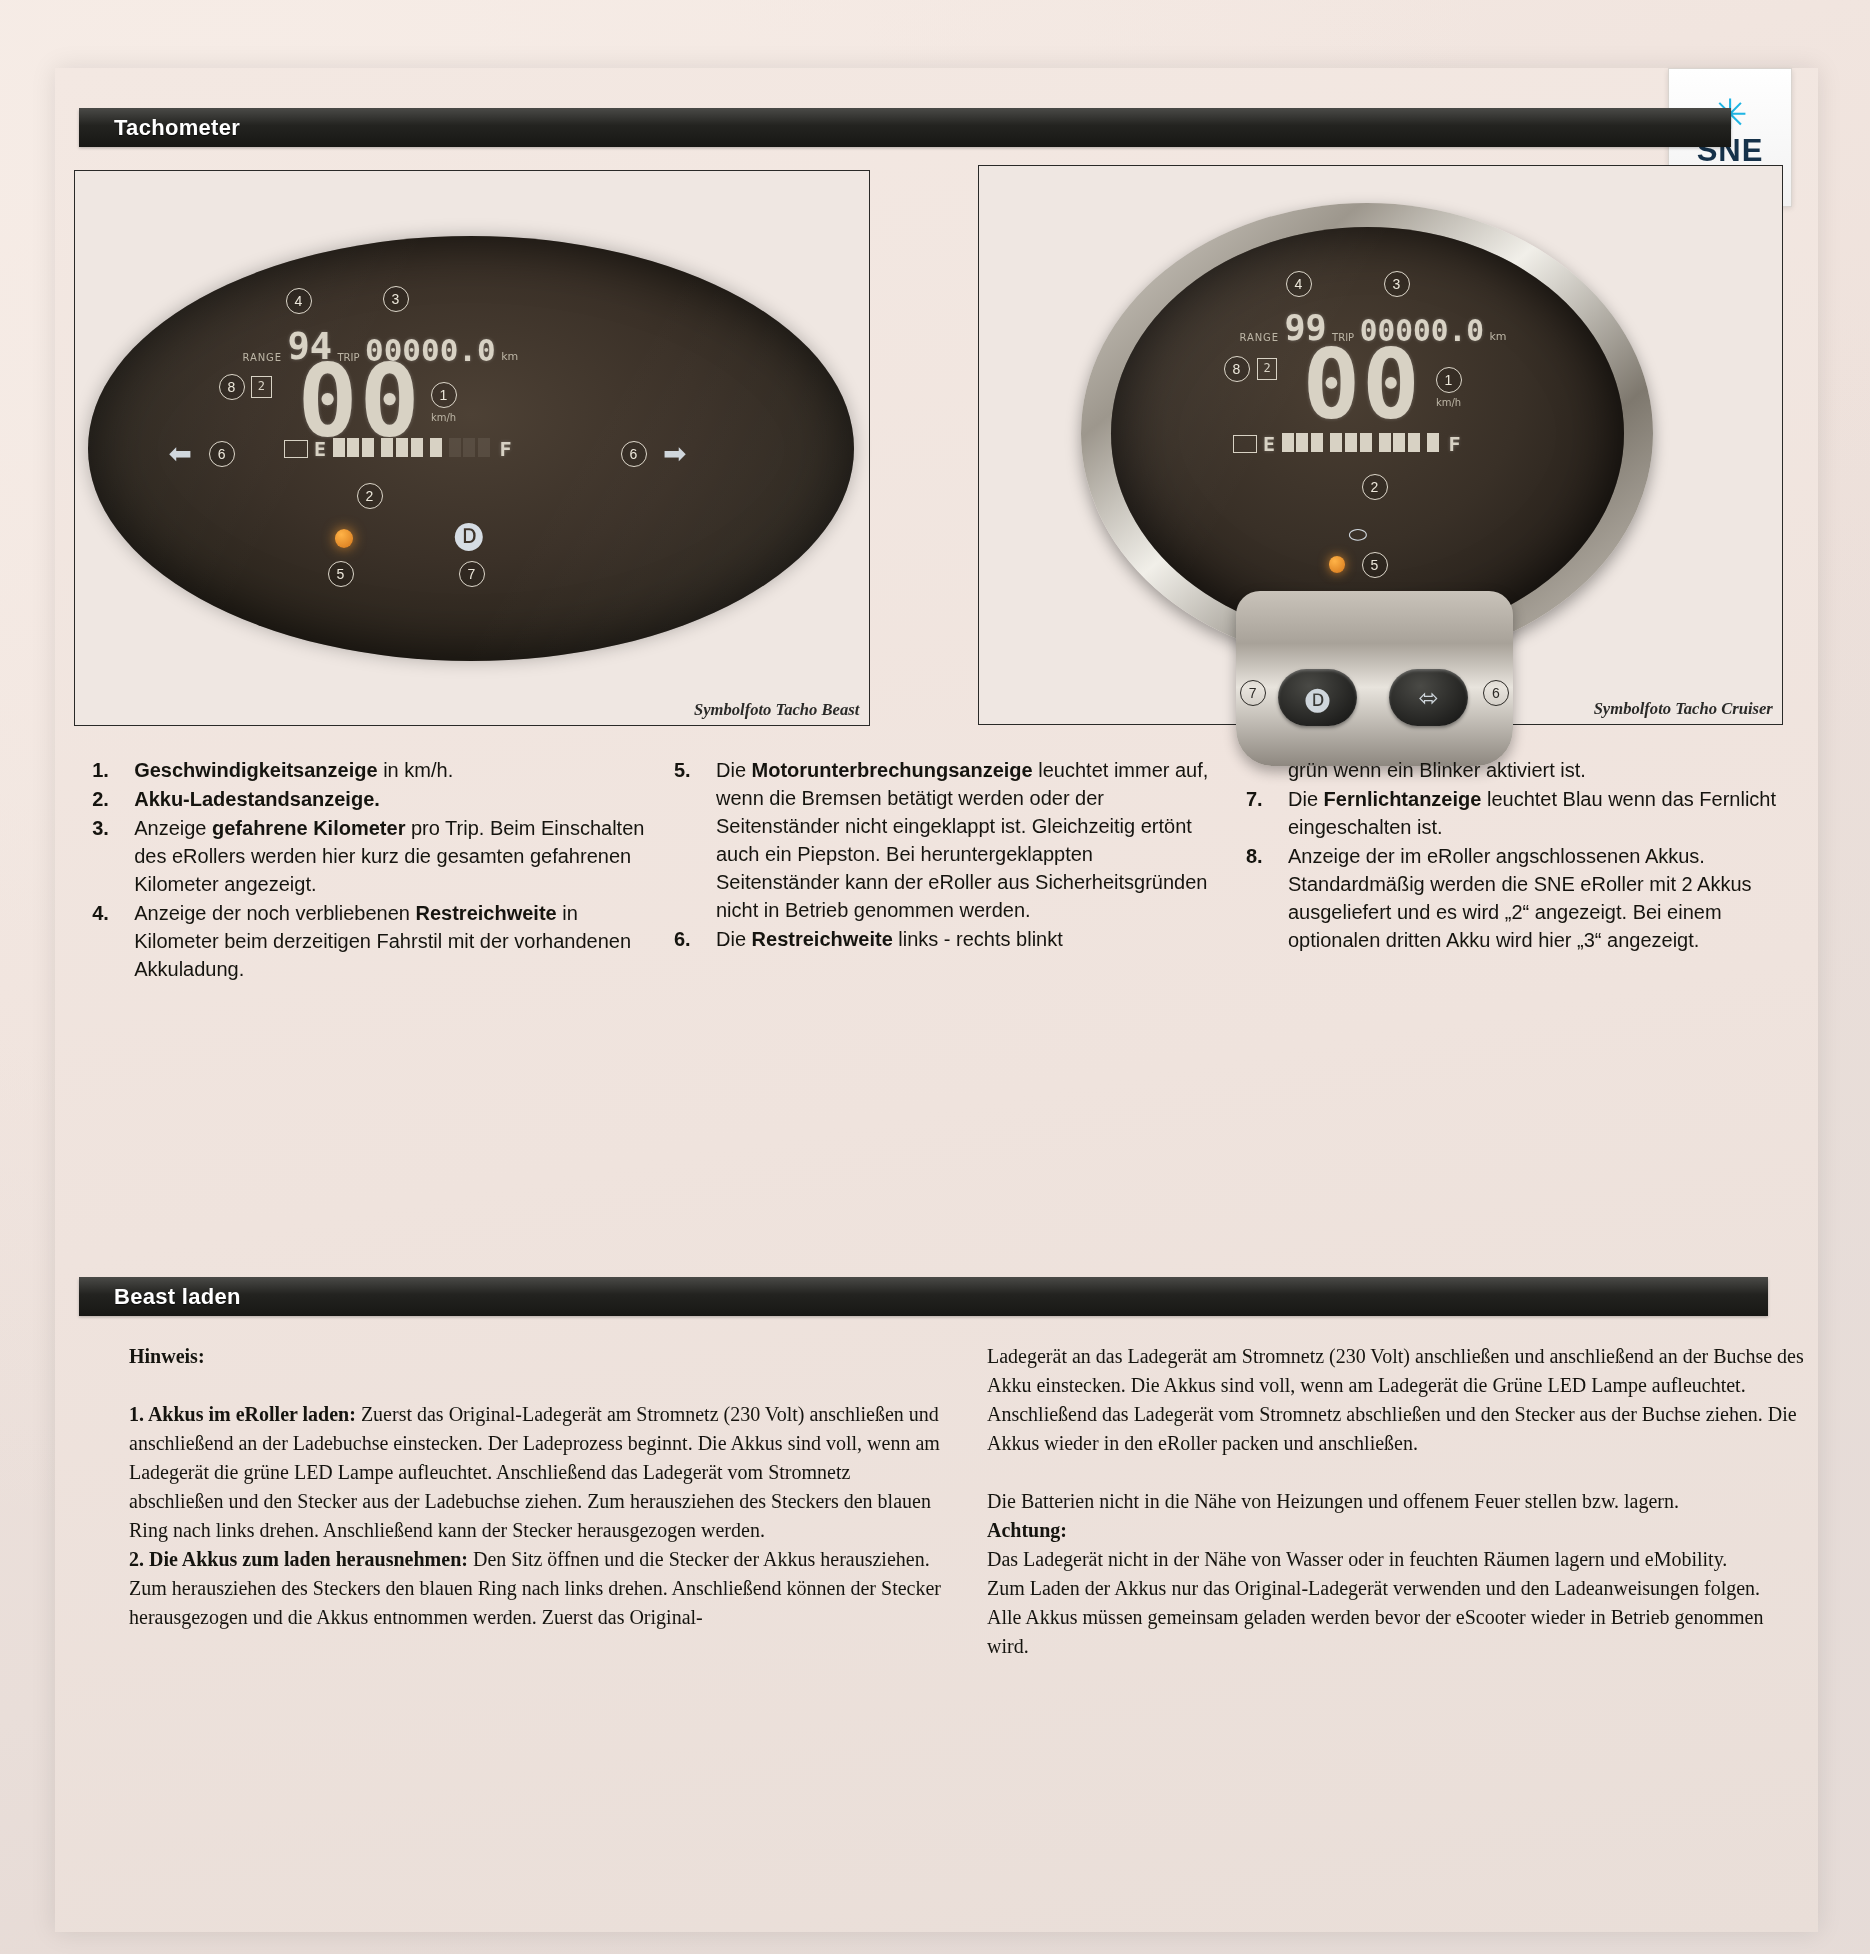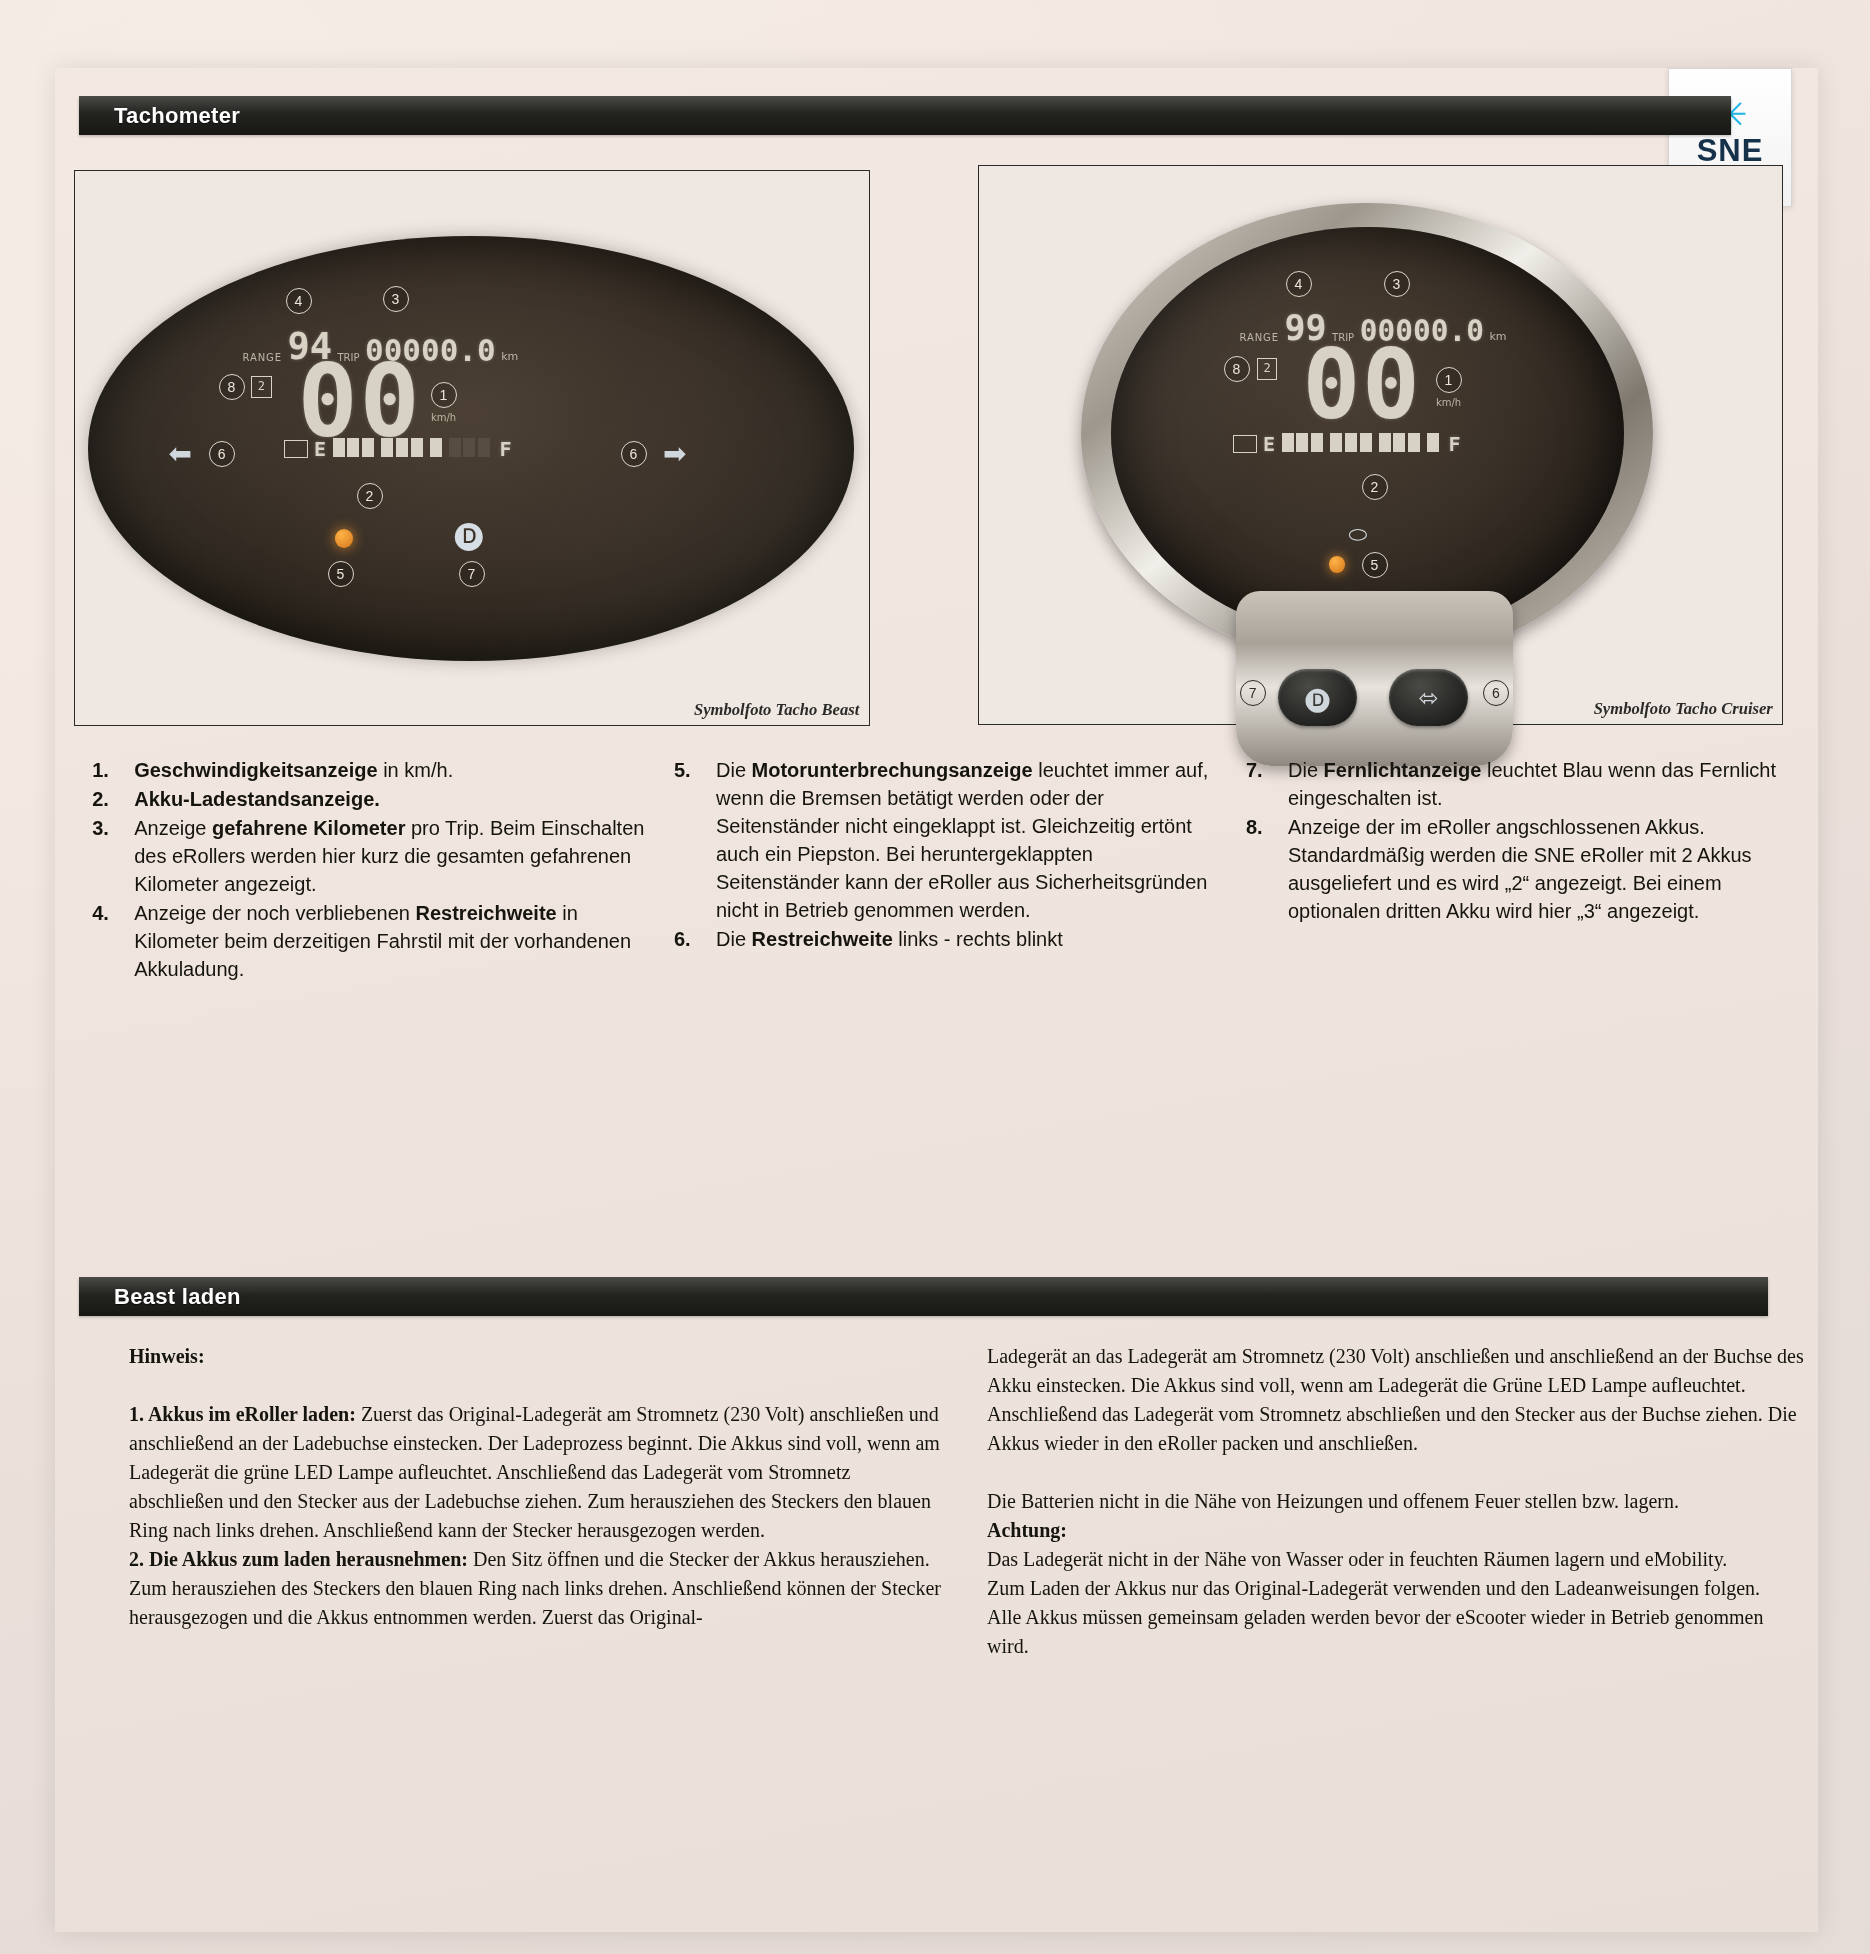--- a/index.html
+++ b/index.html
@@ -42,21 +42,21 @@
   .bar{
     position:absolute;height:39px;
     background:linear-gradient(180deg,#4a4a47 0%,#232320 45%,#171714 100%);
     box-shadow:0 1.8px 2.8px rgba(0,0,0,.25);
     display:flex;align-items:center;
   }
   .bar .bar-label{
     color:#ffffff;font-weight:bold;font-size:22px;margin-left:35px;letter-spacing:0.3px;
     text-shadow:0 0.9px 0.9px rgba(0,0,0,.6);
   }
-  #bar-tacho{left:24px;top:28px;width:1652px;}
+  #bar-tacho{left:24px;top:40px;width:1652px;}
   #bar-akku{left:24px;top:1209px;width:1689px;}
 
   
   .frame{
     position:absolute;border:1.8px solid #2a2a28;background:#efe7e2;
   }
   #frame-left{left:18.5px;top:102px;width:794px;height:554px;}
   #frame-right{left:923px;top:97px;width:803px;height:558px;}
 
   .caption{
@@ -342,20 +342,24 @@
           <div class="num">5.</div>
           <div class="body">Die <b>Motorunterbrechungsanzeige</b> leuchtet immer auf, wenn die Bremsen betätigt werden oder der Seitenständer nicht eingeklappt ist. Gleichzeitig ertönt auch ein Piepston. Bei heruntergeklappten Seitenständer kann der eRoller aus Sicherheitsgründen nicht in Betrieb genommen werden.</div>
         </div>
         <div class="li">
           <div class="num">6.</div>
           <div class="body">Die <b>Restreichweite</b> links - rechts blinkt</div>
         </div>
       </div>
     <div class="col" id="col3">
         <div class="li">
+          <div class="num"></div>
+          <div class="body">grün wenn ein Blinker aktiviert ist.</div>
+        </div>
+        <div class="li">
           <div class="num">7.</div>
           <div class="body">Die <b>Fernlichtanzeige</b> leuchtet Blau wenn das Fernlicht eingeschalten ist.</div>
         </div>
         <div class="li">
           <div class="num">8.</div>
           <div class="body">Anzeige der im eRoller angschlossenen Akkus. Standardmäßig werden die SNE eRoller mit 2 Akkus ausgeliefert und es wird „2“ angezeigt. Bei einem optionalen dritten Akku wird hier „3“ angezeigt.</div>
         </div>
       </div>
   </div>
 

